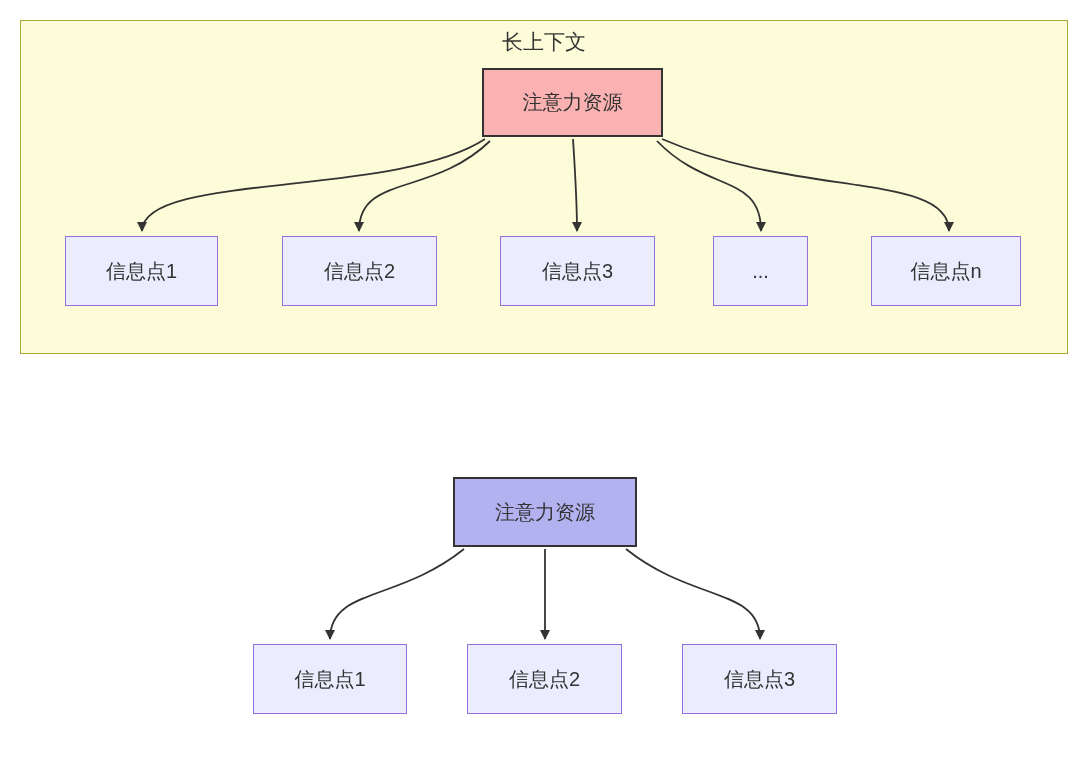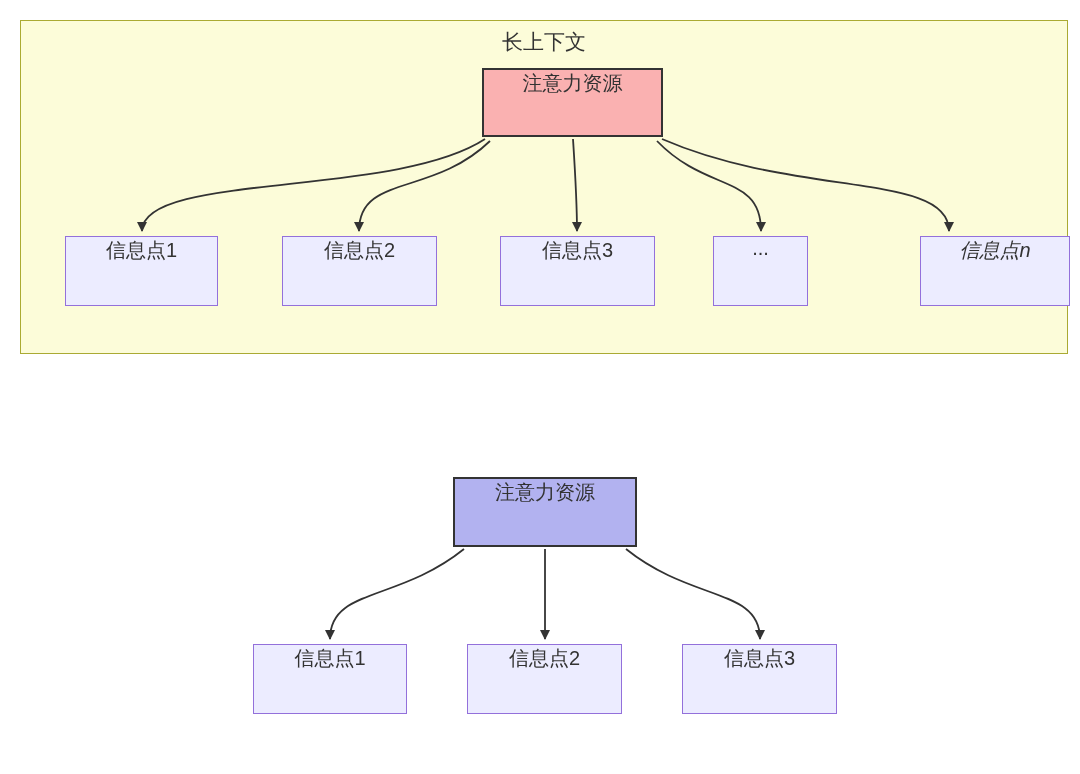--- a/index.html
+++ b/index.html
@@ -28,20 +28,21 @@
     right: 0;
     top: 8px;
     text-align: center;
     font-size: 21px;
     line-height: 1.2;
   }
   .node {
     position: absolute;
     box-sizing: border-box;
     display: flex;
+    align-items: center;
     justify-content: center;
     font-size: 20px;
     text-align: center;
   }
   .node.info {
     background: var(--node-fill, #ececff);
     border: 1.5px solid var(--node-border, #9370db);
   }
   .node.attn {
     border: 2.5px solid var(--attention-border, #333333);
@@ -105,21 +106,21 @@
   </div>
   <div class="node info" style="left:282px; top:236px; width:155px; height:70px;">
     <span>信息点2</span>
   </div>
   <div class="node info" style="left:500px; top:236px; width:155px; height:70px;">
     <span>信息点3</span>
   </div>
   <div class="node info" style="left:713px; top:236px; width:95px; height:70px;">
     <span>...</span>
   </div>
-  <div class="node info" style="left:920px; top:236px; width:150px; height:70px;font-style:italic;">
+  <div class="node info" style="left:871px; top:236px; width:150px; height:70px;">
     <span>信息点n</span>
   </div>
 
   <div class="node attn short" style="left:453px; top:477px; width:184px; height:70px;">
     <span>注意力资源</span>
   </div>
 
   <div class="node info" style="left:253px; top:644px; width:154px; height:70px;">
     <span>信息点1</span>
   </div>

